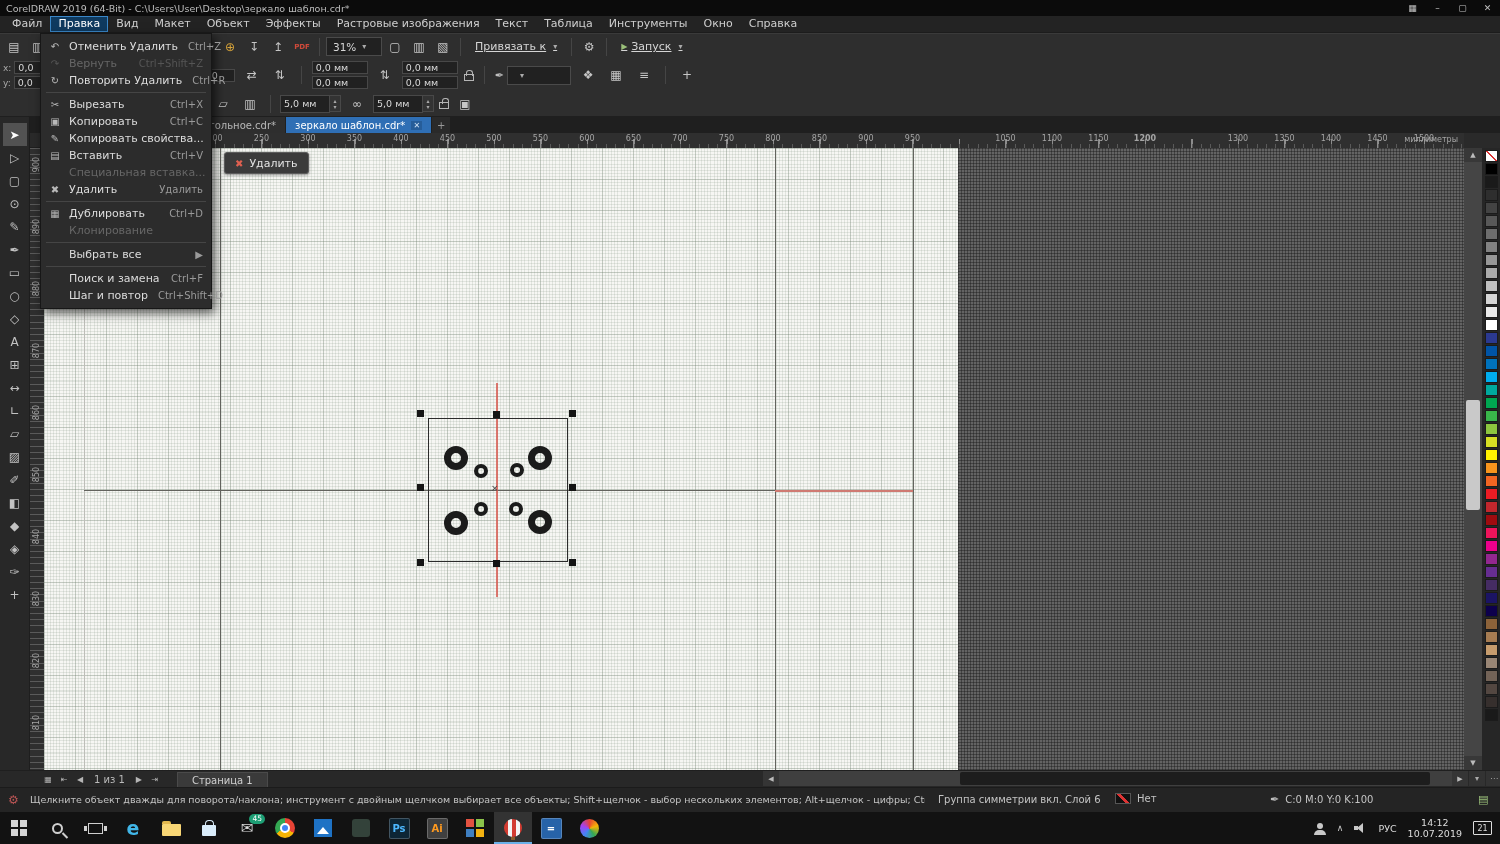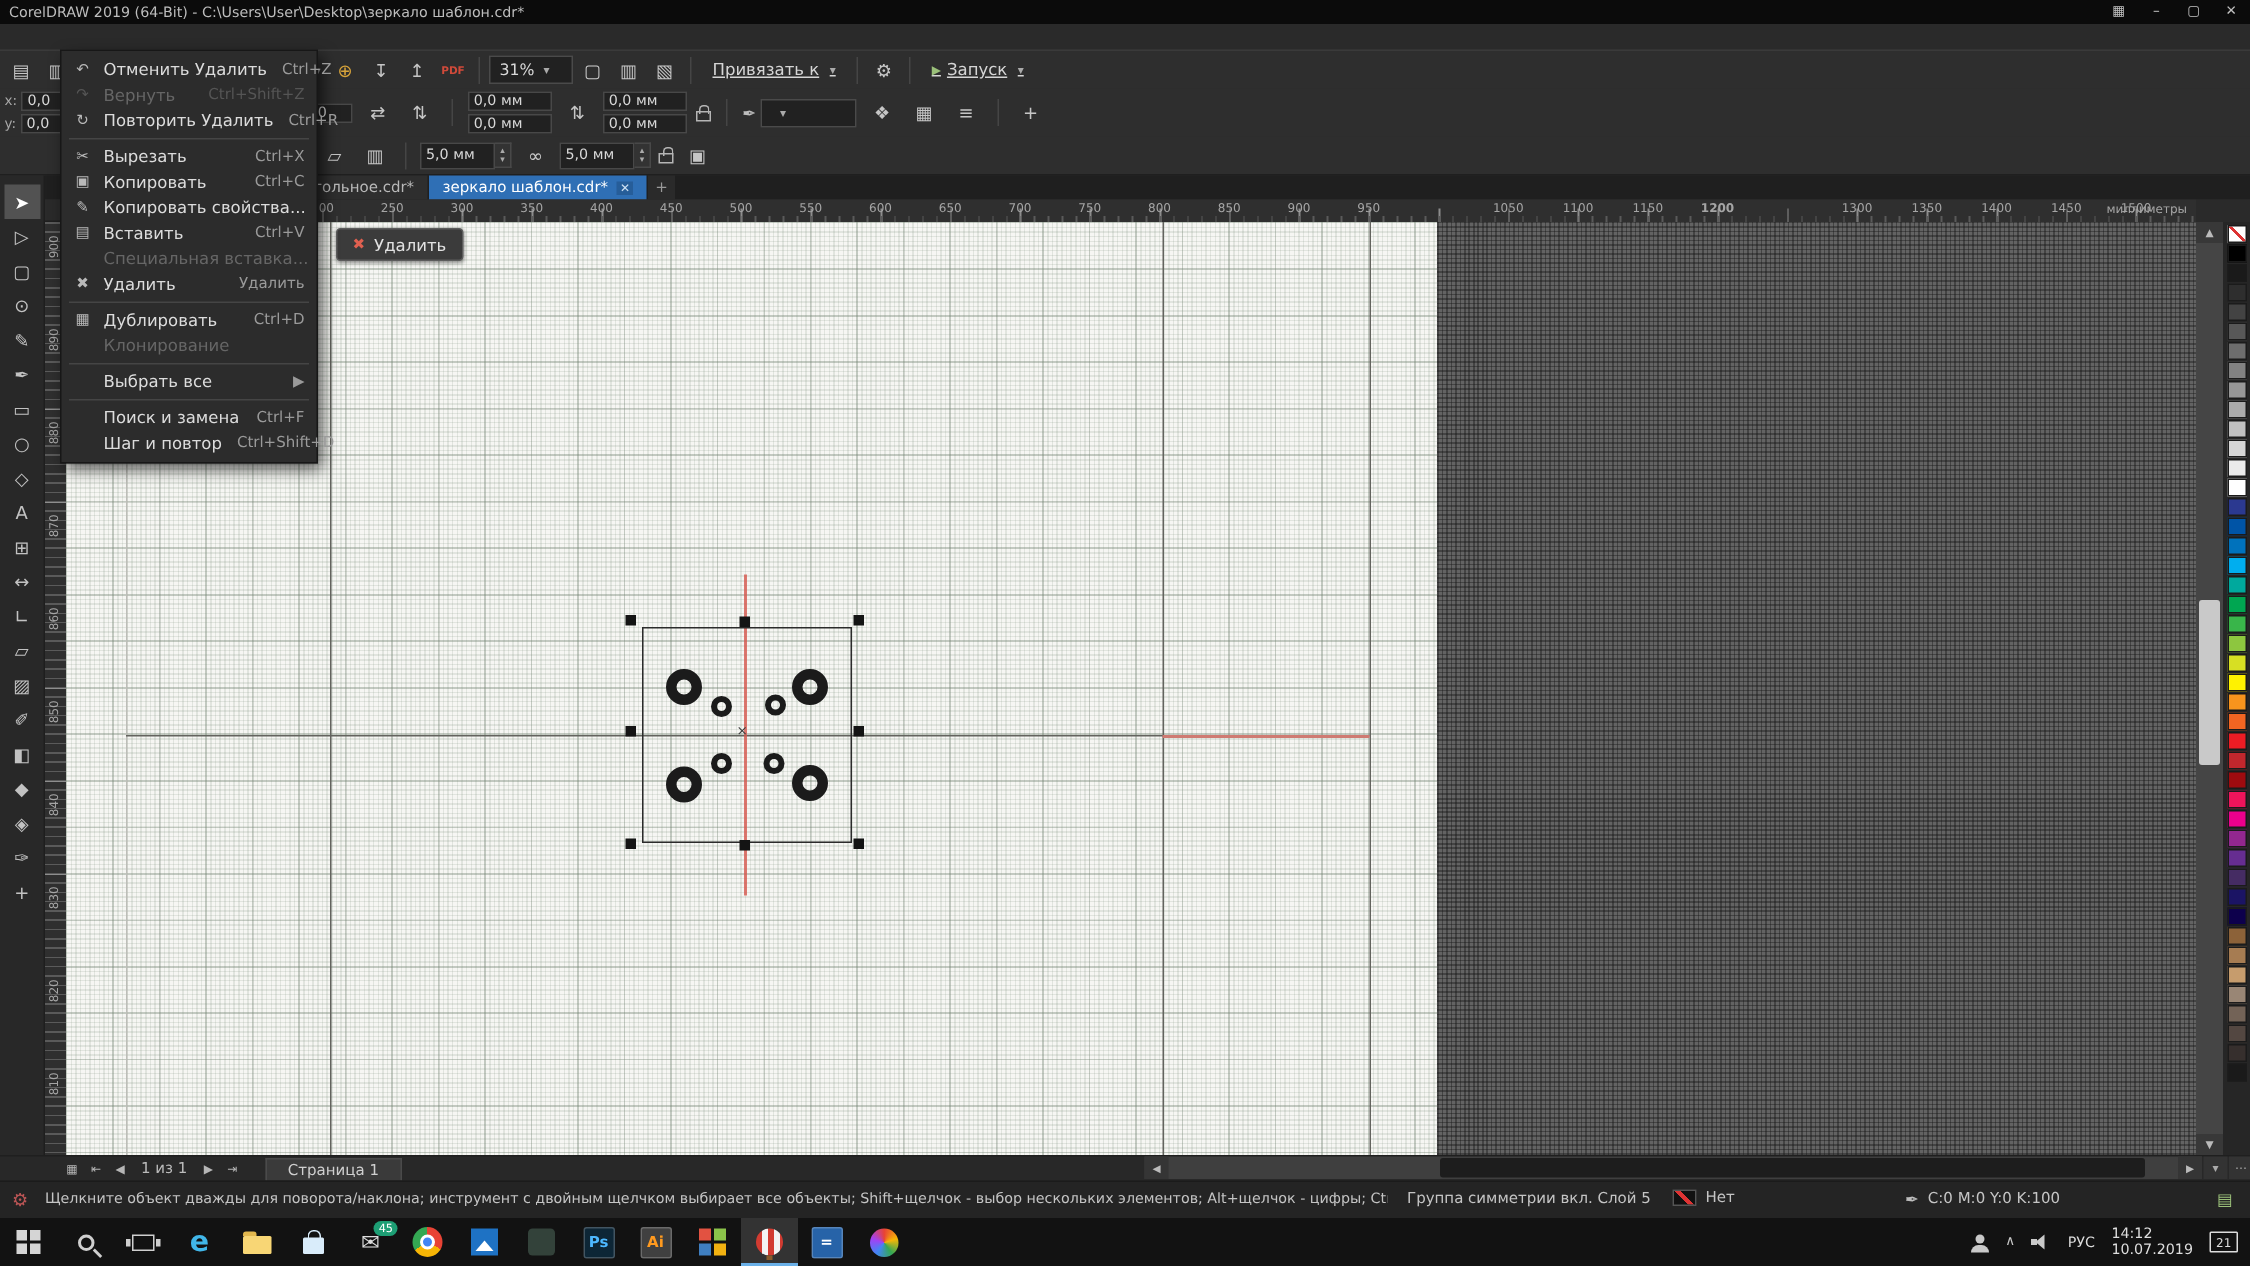--- a/index.html
+++ b/index.html
@@ -215,39 +215,53 @@
   .person::before { content:""; position:absolute; left:3px; top:0; width:6px; height:6px;
     border-radius:50%; background:#c9c9c9; }
   .person::after { content:""; position:absolute; left:0; bottom:-1px; width:12px; height:5px;
     border-radius:6px 6px 0 0; background:#c9c9c9; }
   .chev { color:#c9c9c9; font-size:9px; }
   .spk { position:relative; width:13px; height:11px; }
   .spk::before { content:""; position:absolute; left:0; top:3.5px; width:4px; height:4px; background:#c9c9c9; }
   .spk::after { content:""; position:absolute; left:3px; top:0.5px; border-top:5px solid transparent;
     border-bottom:5px solid transparent; border-right:6px solid #c9c9c9; }
   .lang { font-size:9.5px; }
-  .clockblk { text-align:left; font-size:9.5px; line-height:11px; white-space:nowrap; }
+  .clockblk { text-align:center; font-size:9.5px; line-height:11px; white-space:nowrap; }
   .notif { width:19px; height:14px; border:1px solid #ddd; border-radius:1px; font-size:8px;
     display:flex; align-items:center; justify-content:center; color:#ddd; }
 </style>
 </head>
 <body>
 
 <div class="app">
 
   <div class="titlebar">
     <span class="tb-title">CorelDRAW 2019 (64-Bit) - C:\Users\User\Desktop\зеркало шаблон.cdr*</span>
     <div class="tb-controls" id="tb-controls">
         <div class="tbc">▦</div>
         <div class="tbc">–</div>
         <div class="tbc">▢</div>
         <div class="tbc">✕</div>
       </div>
   </div>
 
+  <div class="menubar" id="menubar">
+      <div class="menu-item">Файл</div>
+      <div class="menu-item active">Правка</div>
+      <div class="menu-item">Вид</div>
+      <div class="menu-item">Макет</div>
+      <div class="menu-item">Объект</div>
+      <div class="menu-item">Эффекты</div>
+      <div class="menu-item">Растровые изображения</div>
+      <div class="menu-item">Текст</div>
+      <div class="menu-item">Таблица</div>
+      <div class="menu-item">Инструменты</div>
+      <div class="menu-item">Окно</div>
+      <div class="menu-item">Справка</div>
+    </div>
 
   <div class="toolbar tb1">
     <div style="display:flex;gap:2px" id="tb1-left">
         <div class="icon-btn">▤</div>
         <div class="icon-btn">▥</div>
         <div class="icon-btn">▣</div>
         <div class="icon-btn">▦</div>
         <div class="icon-btn">✂</div>
         <div class="icon-btn">▣</div>
         <div class="icon-btn">▤</div>
@@ -542,21 +556,21 @@
     <div class="hs-arrow" style="left:689px">▶</div>
   </div>
   <div class="corner-btns" id="corner-btns">
       <span class="cbtn">▾</span>
       <span class="cbtn">⋯</span>
     </div>
 
   <div class="statusbar">
     <span class="sb-gear">⚙</span>
     <span class="sb-hint">Щелкните объект дважды для поворота/наклона; инструмент с двойным щелчком выбирает все объекты; Shift+щелчок - выбор нескольких элементов; Alt+щелчок - цифры; Ctrl+щелчок - выбор в группе</span>
-    <span class="sb-layer">Группа симметрии вкл. Слой 5</span>
+    <span class="sb-layer">Группа симметрии вкл. Слой 6</span>
     <span class="sb-fill">
       <span class="fill-swatch"></span>
       <span>Нет</span>
     </span>
     <span class="sb-outline">
       <span class="pb-ic">✒</span>
       <span>C:0 M:0 Y:0 K:100</span>
     </span>
     <span class="sb-doc">▤</span>
   </div>

